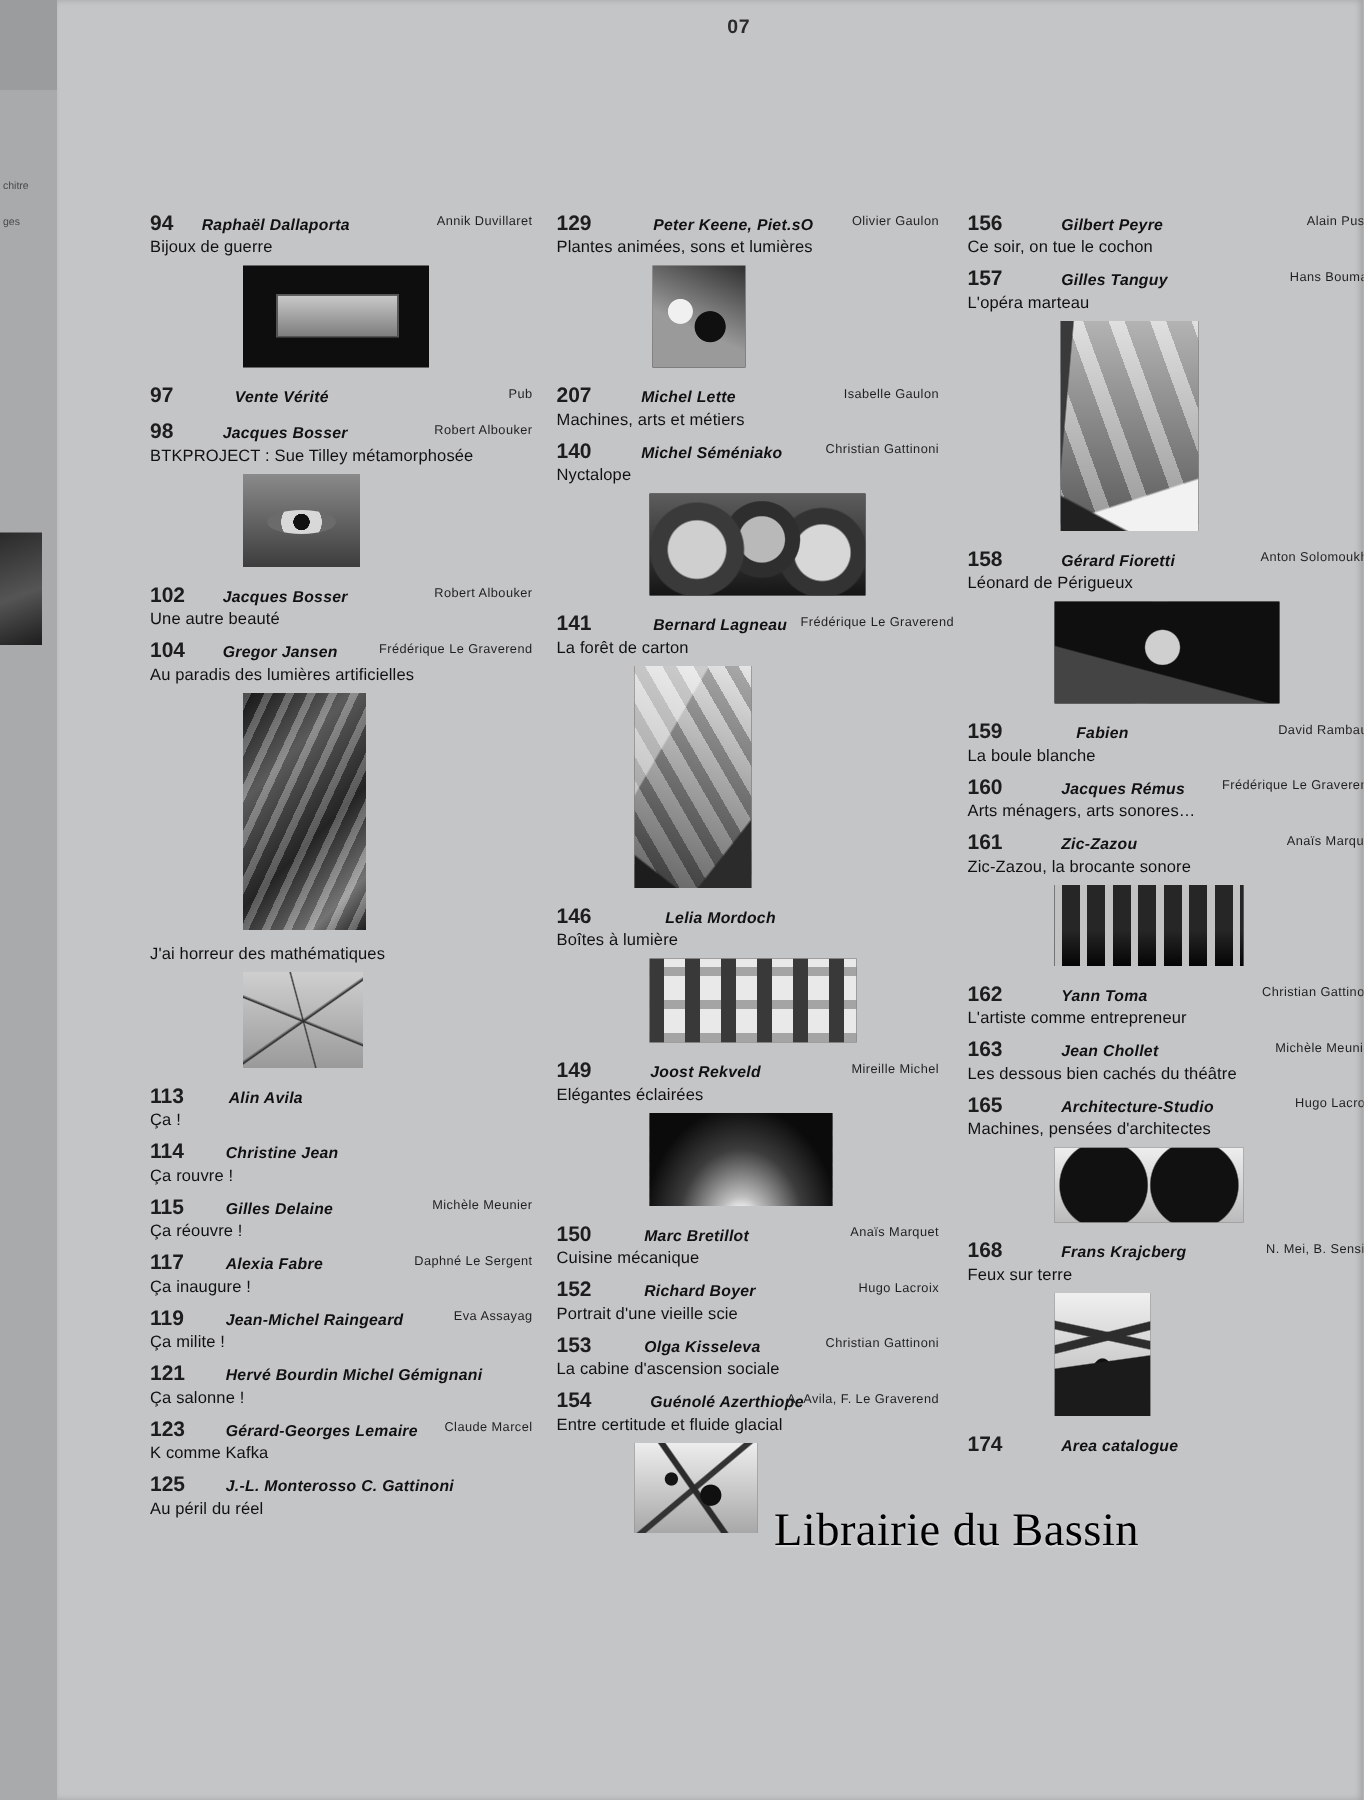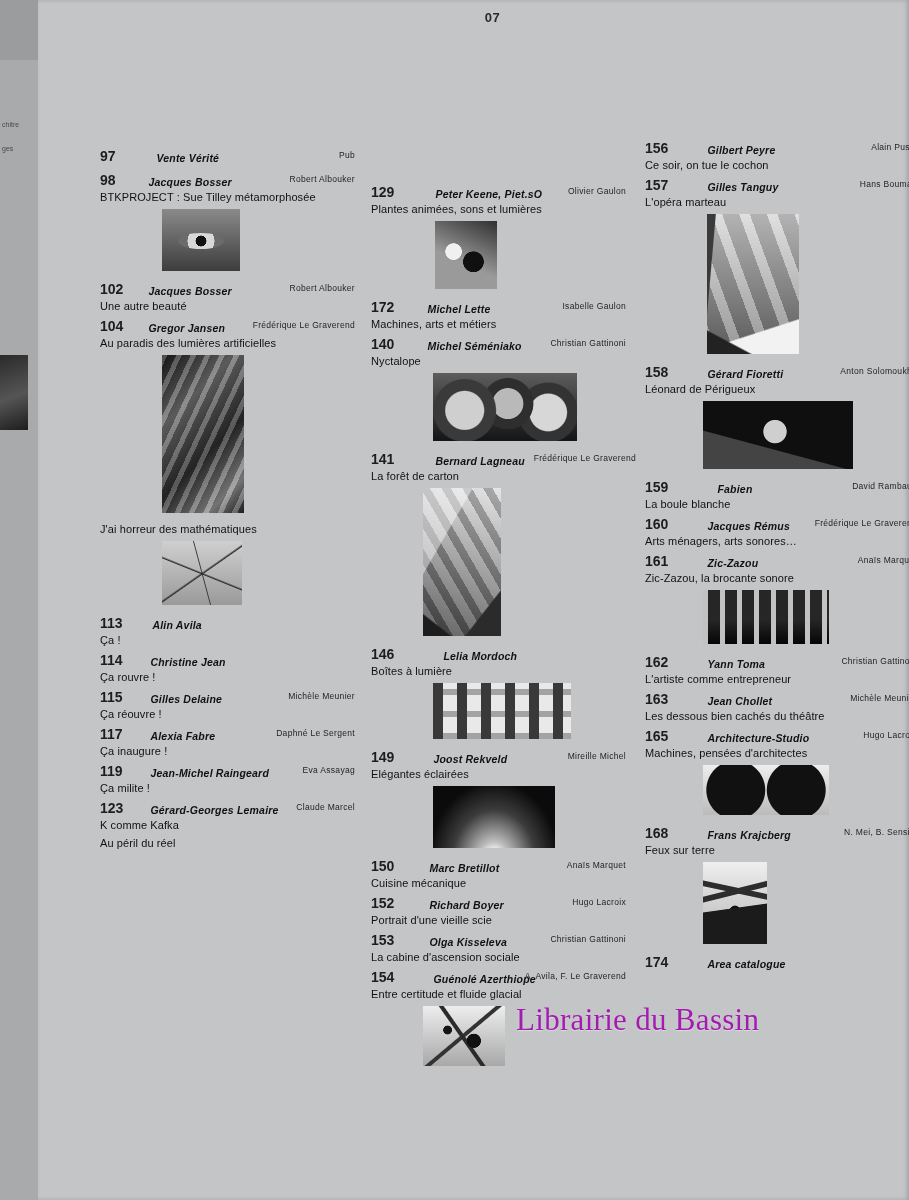--- a/index.html
+++ b/index.html
@@ -37,21 +37,21 @@
 
   #folio{
     position:absolute;top:10px;left:0;width:909px;text-align:center;
     font-size:13px;font-weight:bold;color:#2b2b2b;letter-spacing:.5px;
   }
 
   .col{
     position:absolute;top:140px;
   }
   #col1{left:62px;width:255px;}
-  #col2{left:333px;width:255px;margin-top:44px;}
+  #col2{left:333px;width:255px;}
   #col3{left:607px;width:272px;}
 
   .entry{position:relative;margin-bottom:0;}
   .row{position:relative;min-height:18px;}
   .num{
     display:inline-block;
     font-size:14px;font-weight:bold;color:#1d1d1d;
     width:30px;
     vertical-align:top;
   }
@@ -200,21 +200,21 @@
       radial-gradient(circle at 30% 40%,#151515 0 6%,transparent 7%),
       linear-gradient(55deg,transparent 46%,#2b2b2b 47% 50%,transparent 51%),
       linear-gradient(-40deg,transparent 48%,#333 49% 52%,transparent 53%),
       linear-gradient(180deg,#ededed,#a8a8a8);
   }
 
   
   #watermark{
     position:absolute;left:478px;top:1002px;
     font-family:"Liberation Serif", serif;
-    font-size:31px;color:#a21caf;
+    font-size:31px;color:#000000;
     text-shadow:0 1px 1px rgba(255,255,255,.4);
     white-space:nowrap;
     letter-spacing:.3px;
   }
   .last-row{margin-top:6px;}
 </style>
 </head>
 <body>
 
 <div id="gutter">
@@ -224,20 +224,31 @@
     <div>ges</div>
   </div>
   <div id="gutter-photo"></div>
 </div>
 
 <div id="sheet">
   <div id="folio">07</div>
 
   <div class="col" id="col1">
 
+    <div class="entry">
+      <div class="row">
+        <span class="num">94</span>
+        <span class="auth">Raphaël Dallaporta</span>
+        <span class="cred">Annik Duvillaret</span>
+      </div>
+      <div class="title">Bijoux de guerre</div>
+      <div class="thumb" style="width:124px;height:68px;margin-left:62px;">
+        <div class="ph ph-plaque"></div>
+      </div>
+    </div>
 
     <div class="entry" style="margin-top:8px;">
       <div class="row">
         <span class="num">97</span>
         <span class="auth" style="margin-left:22px;">Vente Vérité</span>
         <span class="cred">Pub</span>
       </div>
       <div class="title"></div>
     </div>
 
@@ -317,52 +328,63 @@
 
     <div class="entry">
       <div class="row">
         <span class="num">119</span>
         <span class="auth" style="margin-left:16px;">Jean-Michel Raingeard</span>
         <span class="cred">Eva Assayag</span>
       </div>
       <div class="title">Ça milite !</div>
     </div>
 
+    <div class="entry">
+      <div class="row">
+        <span class="num">121</span>
+        <span class="auth" style="margin-left:16px;">Hervé Bourdin  Michel Gémignani</span>
+      </div>
+      <div class="title">Ça salonne !</div>
+    </div>
 
     <div class="entry">
       <div class="row">
         <span class="num">123</span>
         <span class="auth" style="margin-left:16px;">Gérard-Georges Lemaire</span>
         <span class="cred">Claude Marcel</span>
       </div>
       <div class="title">K comme Kafka</div>
     </div>
 
     <div class="entry">
+      <div class="row">
+        <span class="num">125</span>
+        <span class="auth" style="margin-left:16px;">J.-L. Monterosso  C. Gattinoni</span>
+      </div>
       <div class="title">Au péril du réel</div>
     </div>
   </div>
 
   <div class="col" id="col2">
 
     <div class="entry">
       <div class="row">
         <span class="num">129</span>
         <span class="auth" style="margin-left:30px;">Peter Keene, Piet.sO</span>
         <span class="cred">Olivier Gaulon</span>
       </div>
       <div class="title">Plantes animées, sons et lumières</div>
       <div class="thumb" style="width:62px;height:68px;margin-left:64px;">
         <div class="ph ph-keene"></div>
       </div>
     </div>
 
     <div class="entry" style="margin-top:8px;">
       <div class="row">
-        <span class="num">172</span>
+        <span class="num">207</span>
         <span class="auth" style="margin-left:22px;">Michel Lette</span>
         <span class="cred">Isabelle Gaulon</span>
       </div>
       <div class="title">Machines, arts et métiers</div>
     </div>
 
     <div class="entry">
       <div class="row">
         <span class="num">140</span>
         <span class="auth" style="margin-left:22px;">Michel Séméniako</span>

